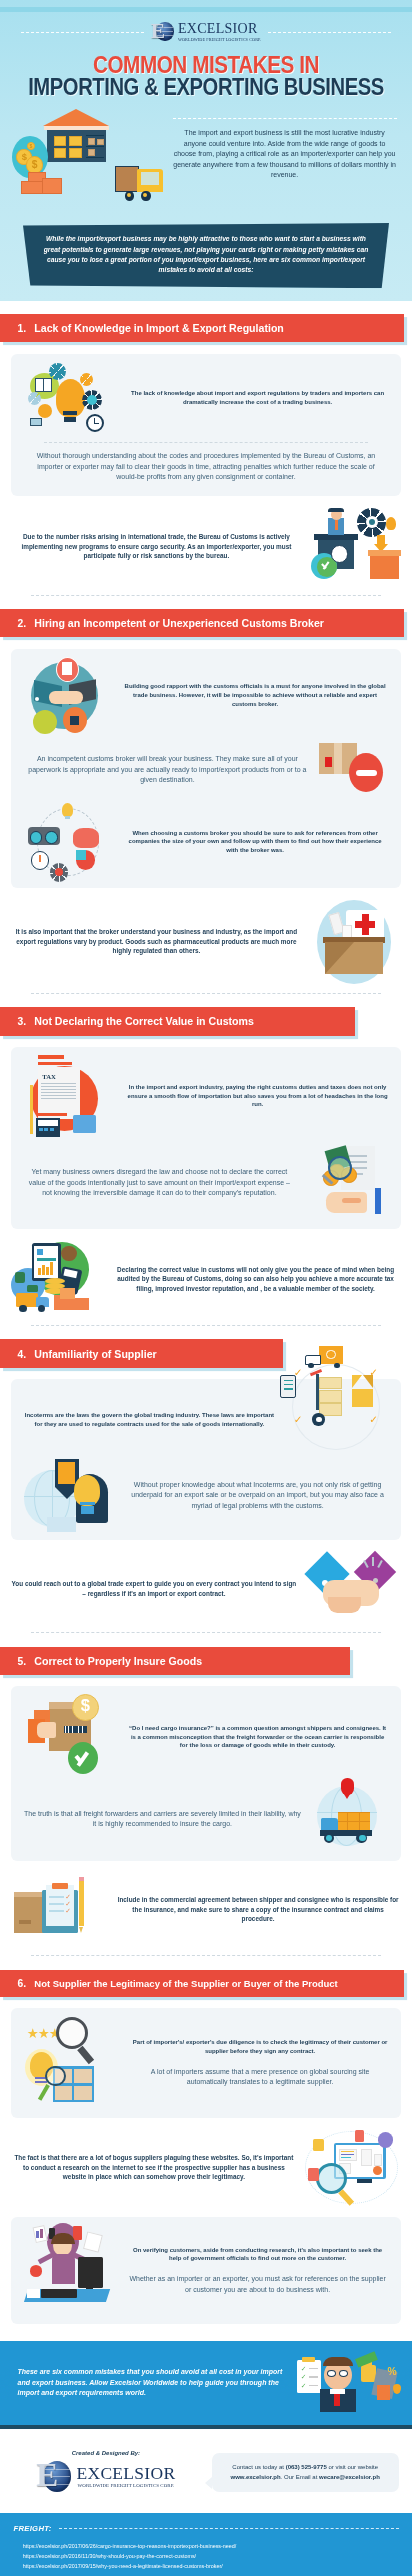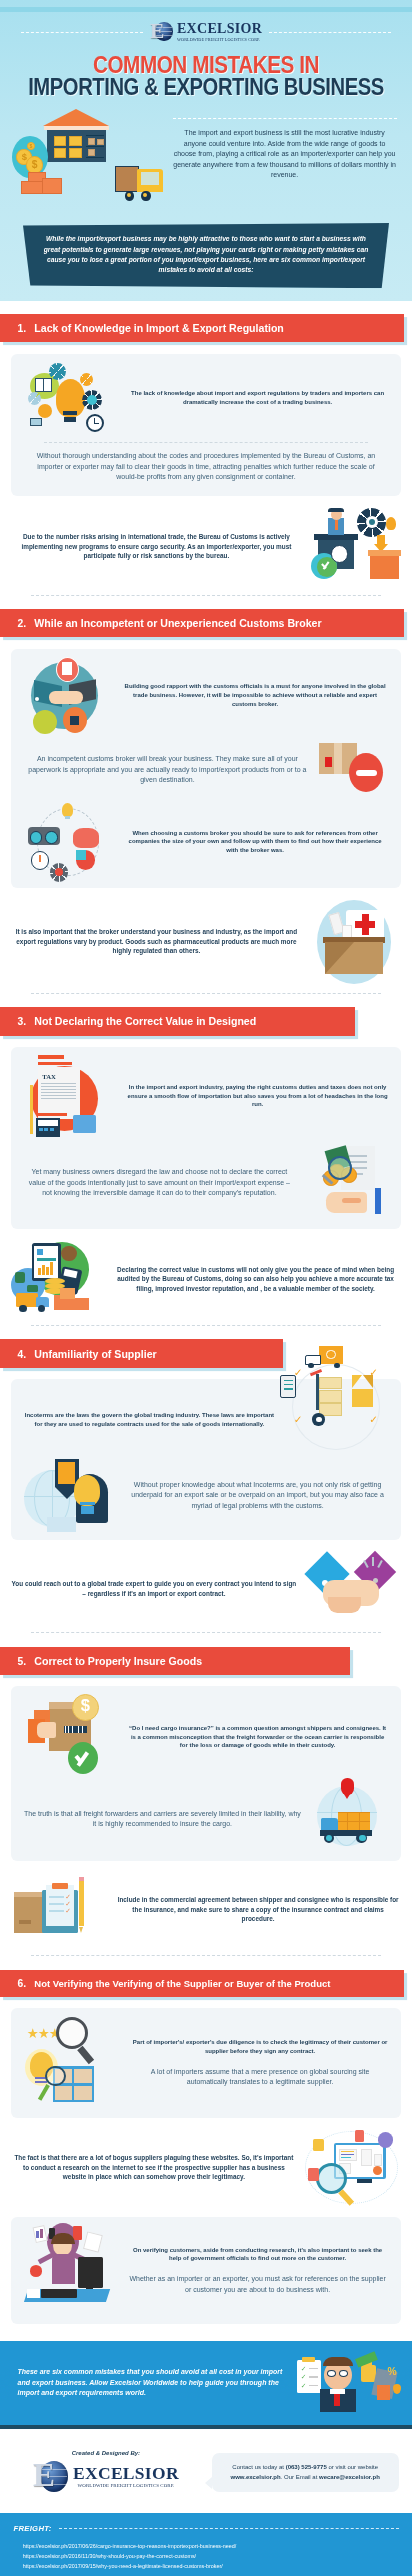--- a/index.html
+++ b/index.html
@@ -38,21 +38,21 @@
   .logo-mark .gb2 { right:2.1px; top:11.3px; width:15.5px; height:0.8px; }
   .logo-mark .gb3 { right:2.1px; top:15.5px; width:15.5px; height:0.8px; }
   .logo-mark .eletter {
     position:absolute; left:0; top:1px;
     font-family:"Liberation Serif", serif; font-size:21.6px; font-weight:700;
     color:#cfd8e4; text-shadow:0.5px 0.5px 1px rgba(0,0,0,.35); line-height:1;
   }
   .logo-text { display:flex; flex-direction:column; line-height:1; }
   .logo-name {
     font-family: "Liberation Serif", serif;
-    font-size: 14px; letter-spacing: 0.3px; color: #19355e; font-weight: 700;
+    font-size: 14px; letter-spacing: 0.3px; color: #19355e; font-weight: 400;
   }
   .logo-sub {
     font-family: "Liberation Serif", serif;
     font-size: 4.2px; letter-spacing: 0.1px; color: #19355e; margin-top: 1.5px;
   }
   .hero-title-1 {
     text-align: center;
     font-family: "Liberation Sans", sans-serif;
     font-weight: 700; font-size: 23px; line-height: .98;
     color: #e94b3c; letter-spacing: -0.5px;
@@ -325,21 +325,21 @@
         <div class="sq" style="left:60px;top:45px;width:33px;height:5.2px;background:#f5a15a;"></div>
       </div>
     </div>
     <div class="outside-dash"></div>
   </div>
 
   <div class="section">
     <div class="sec-head-wrap">
       <div class="sec-head">
         <span class="sec-num">2.</span>
-        <span class="sec-title">While an Incompetent or Unexperienced Customs Broker</span>
+        <span class="sec-title">Hiring an Incompetent or Unexperienced Customs Broker</span>
       </div>
     </div>
 
     <div class="card">
       <div class="row">
         <div class="art" style="width:93px;height:77px;">
           <div class="circ" style="left:7.2px;top:5.2px;width:67px;height:67px;background:#5ba8b5;"></div>
           <div class="sq" style="left:10.3px;top:26px;width:28px;height:20.6px;background:#2b7a8c;transform:skewY(12deg);"></div>
           <div class="sq" style="left:45px;top:25px;width:27px;height:19.6px;background:#3f4a52;transform:skewY(-12deg);"></div>
           <div class="sq" style="left:25px;top:34px;width:34px;height:13.4px;background:#f7d3b0;border-radius:6.2px;"></div>
@@ -406,21 +406,21 @@
         <div class="sq" style="left:17.5px;top:44px;width:0;height:0;border-left:29px solid #a57b48;border-bottom:32px solid transparent;"></div>
       </div>
     </div>
     <div class="outside-dash"></div>
   </div>
 
   <div class="section">
     <div class="sec-head-wrap" style="padding-right:57px;">
       <div class="sec-head">
         <span class="sec-num">3.</span>
-        <span class="sec-title">Not Declaring the Correct Value in Designed</span>
+        <span class="sec-title">Not Declaring the Correct Value in Customs</span>
       </div>
     </div>
 
     <div class="card">
       <div class="row">
         <div class="art" style="width:98px;height:82px;">
           <div class="circ" style="left:7.2px;top:11.3px;width:67px;height:65px;background:#f0542e;"></div>
           <div class="sq" style="left:14.4px;top:0px;width:26px;height:4.1px;background:#f0542e;"></div>
           <div class="sq" style="left:14.4px;top:7.2px;width:34px;height:3.1px;background:#f0542e;"></div>
           <div class="sq" style="left:14.4px;top:12.4px;width:42px;height:52px;background:#f5f5f5;"></div>
@@ -663,21 +663,21 @@
         <p class="mid-txt">Include in the commercial agreement between shipper and consignee who is responsible for the insurance, and make sure to share a copy of the insurance contract and claims procedure.</p>
       </div>
     </div>
     <div class="outside-dash"></div>
   </div>
 
   <div class="section">
     <div class="sec-head-wrap">
       <div class="sec-head">
         <span class="sec-num">6.</span>
-        <span class="sec-title" style="font-size:9.5px;">Not Verifying the Verifying of the Supplier or Buyer of the Product</span>
+        <span class="sec-title" style="font-size:9.5px;">Not Supplier the Legitimacy of the Supplier or Buyer of the Product</span>
       </div>
     </div>
 
     <div class="card">
       <div class="row">
         <div class="art" style="width:103px;height:93px;">
           <div style="position:absolute;left:3.1px;top:9.3px;font-size:13.4px;color:#f5c23e;letter-spacing:-1px;">★★★</div>
           <div style="position:absolute;left:34px;top:9.3px;font-size:13.4px;color:#f5c23e;letter-spacing:-1px;">★</div>
           <div style="position:absolute;left:45px;top:9.3px;font-size:13.4px;color:#d8d8d8;letter-spacing:-1px;">★</div>
           <div class="circ" style="left:32px;top:0px;width:32px;height:32px;border:3.6px solid #4a4f55;background:#fbfbfb;"></div>

